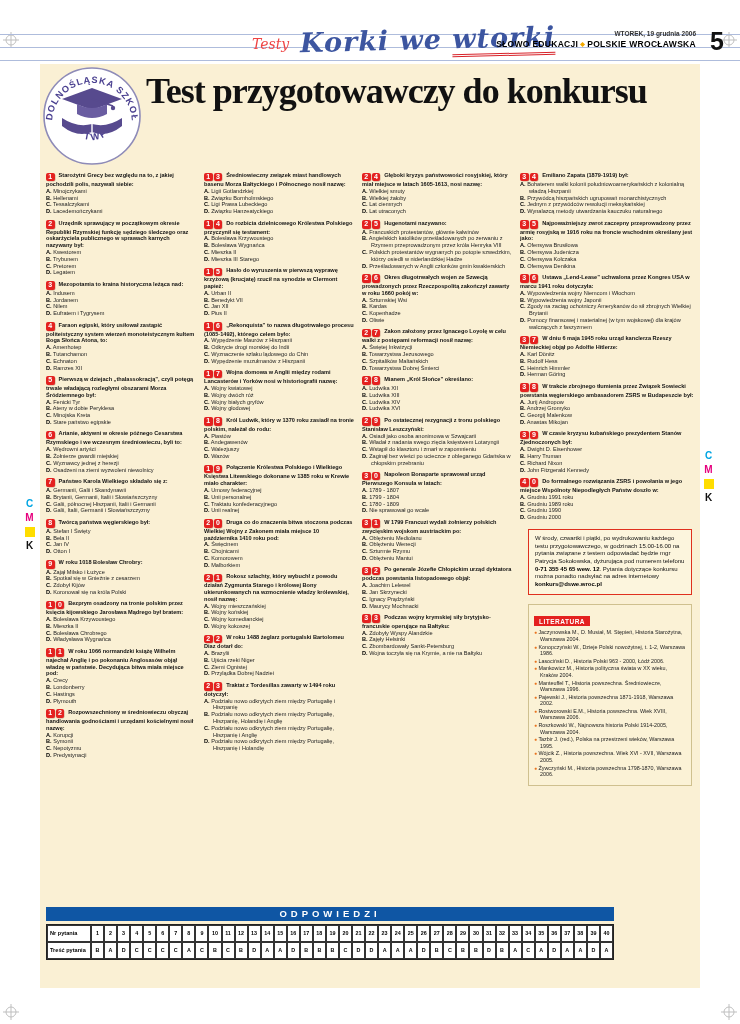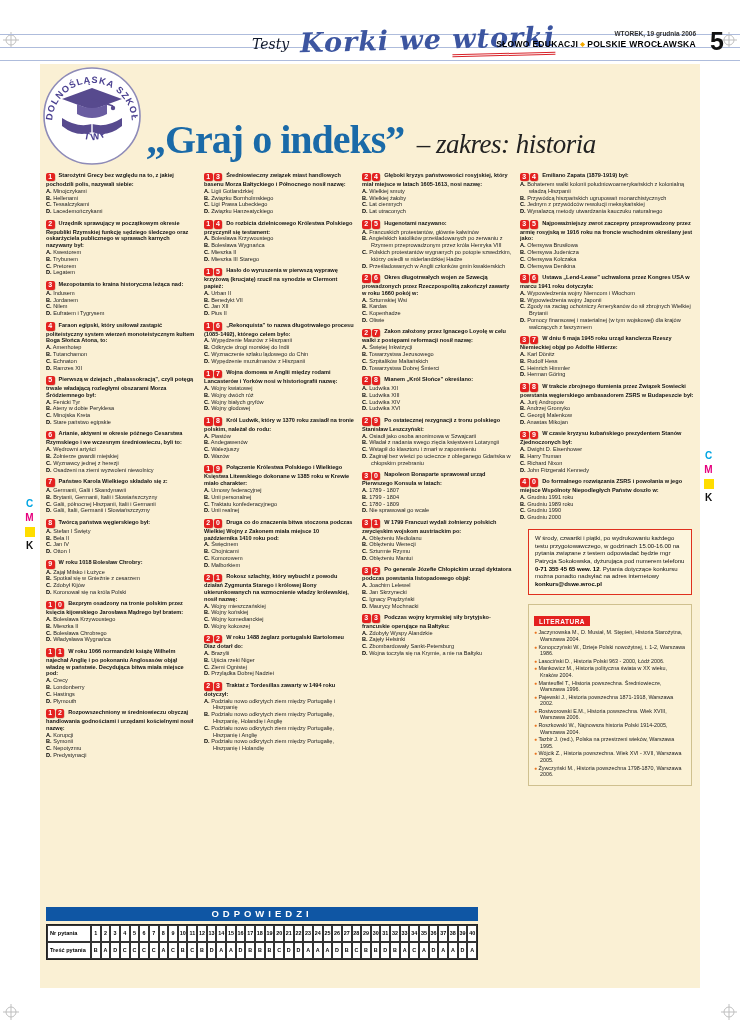--- a/index.html
+++ b/index.html
@@ -16,21 +16,21 @@
 
   
   .rule-line{position:absolute;left:0;width:740px;height:1px;background:#aebcdc;}
   .hdr-date{position:absolute;right:44px;top:30px;font-size:6.5px;font-weight:bold;color:#333;text-align:right;}
   .hdr-paper{position:absolute;right:44px;top:39px;font-size:8.5px;font-weight:bold;color:#000;
              letter-spacing:.3px;text-align:right;}
   .hdr-paper .sep{color:#f2a900;font-size:6px;vertical-align:1px;padding:0 2px;}
   .hdr-page{position:absolute;right:16px;top:27px;font-size:25px;font-weight:bold;
             font-family:"Liberation Sans",sans-serif;color:#111;}
   .hdr-section{position:absolute;left:252px;top:36px;font-family:"DejaVu Serif",serif;
-               font-style:italic;font-size:14px;color:#0f172a;}
+               font-style:italic;font-size:14px;color:#ef4444;}
   .hdr-feature{position:absolute;left:300px;top:24px;font-family:"DejaVu Serif",serif;
                font-style:italic;font-weight:bold;font-size:27px;color:#3c55a0;
                transform:rotate(-1.5deg);letter-spacing:1px;}
   .hdr-feature .corr{border-bottom:3px double #d8232a;}
 
   
   .sheet{position:absolute;left:40px;top:64px;width:660px;height:924px;background:#faf0d4;}
 
   
   .logo{position:absolute;left:2px;top:2px;width:100px;height:100px;}
@@ -63,21 +63,21 @@
   .infobox b{color:#000;}
 
   
   .litbox{border:1px solid #cfc08f;background:#fbf2d6;margin:0 2px 0 8px;padding:5px 5px 6px 5px;position:relative;}
   .littitle{display:inline-block;background:#e4211f;color:#fff;font-weight:bold;font-size:6.5px;
             letter-spacing:.5px;padding:1.5px 5px;margin-bottom:3px;}
   .lititem{font-size:5.4px;line-height:6.6px;color:#222;padding-left:6px;text-indent:-6px;margin-bottom:1px;}
   .lititem .dot{color:#e8731e;font-size:5px;}
 
   
-  .answers{position:absolute;left:6px;top:843px;width:432px;}
+  .answers{position:absolute;left:6px;top:843px;width:568px;}
   .ansbar{background:#0f56a4;color:#fff;font-weight:bold;font-size:9.5px;letter-spacing:4px;
           text-align:center;height:14px;line-height:14.5px;}
   .anstable{margin-top:3px;border:1.2px solid #222;background:#fff;
             display:grid;grid-template-columns:44px repeat(40,1fr);}
   .acell{border:0.5px solid #333;font-size:5.4px;font-weight:bold;text-align:center;
          height:15px;line-height:15px;color:#000;background:#fff;}
   .alabel{text-align:left;padding-left:2px;font-size:5.6px;}
 
   .nosel{user-select:none;}
 </style>
@@ -162,24 +162,21 @@
 
       <polygon points="50,22 80,33 50,44 20,33" fill="#574a8e"></polygon>
       <path d="M35,38 L35,48 Q50,56 65,48 L65,38 Q50,46 35,38 Z" fill="#6a5da1"></path>
       <line x1="50" y1="33" x2="71" y2="40" stroke="#574a8e" stroke-width="1.6"></line>
       <circle cx="71" cy="42" r="2.2" fill="#574a8e"></circle>
       <path d="M20,52 Q35,62 50,58 Q65,62 80,52 L80,60 Q65,72 50,66 Q35,72 20,60 Z" fill="#574a8e"></path>
       <path d="M50,58 L50,66" stroke="#ffffff" stroke-width="1.4"></path>
     </svg>
   </div>
 
-  <div class="headline2 nosel">
-    <span class="quote">„Graj o indeks”</span>
-    <span class="suffix">– zakres: historia</span>
-  </div>
+  <div class="headline1 nosel">Test przygotowawczy do konkursu</div>
 
   <div class="qwrap">
     <div class="qcol" id="qcol1">
         <div class="q">
           <div class="qstem"><span class="badges"><span class="badge">1</span></span>Starożytni Grecy bez względu na to, z jakiej pochodzili polis, nazywali siebie:</div>
           <div class="opt"><b>A.</b> Minojczykami</div>
           <div class="opt"><b>B.</b> Hellenami</div>
           <div class="opt"><b>C.</b> Tessalczykami</div>
           <div class="opt"><b>D.</b> Lacedemończykami</div>
         </div>

